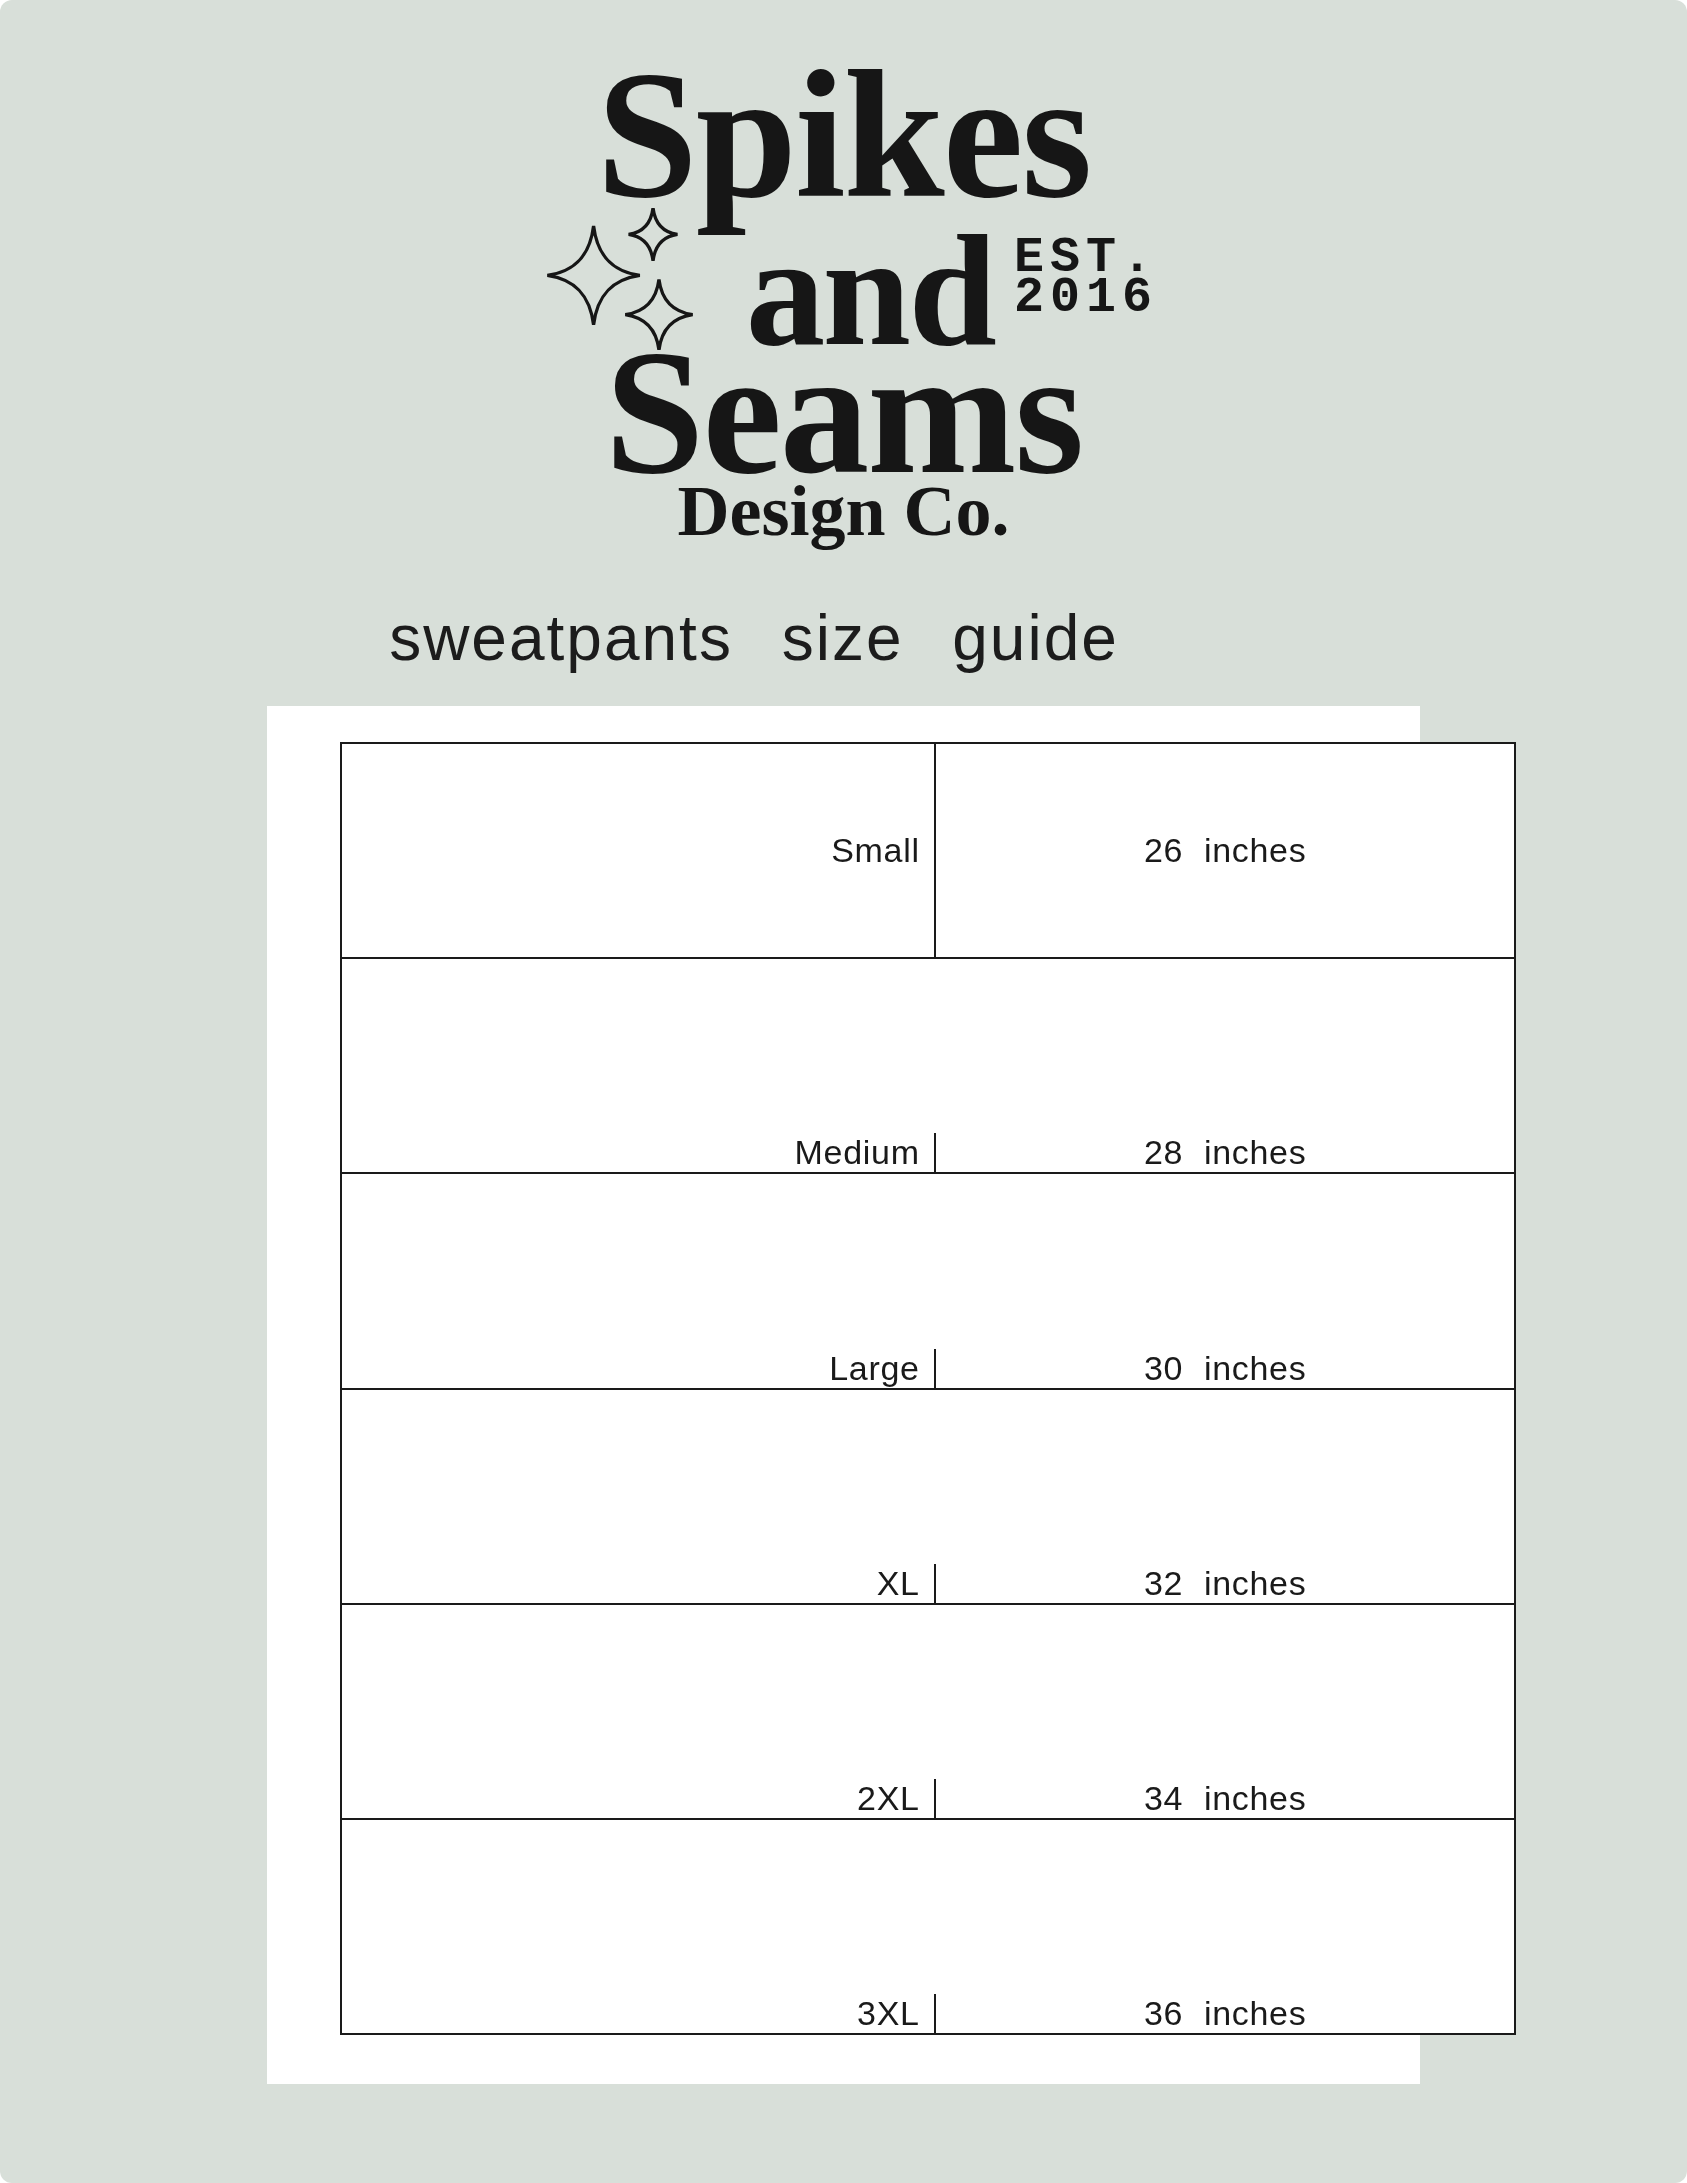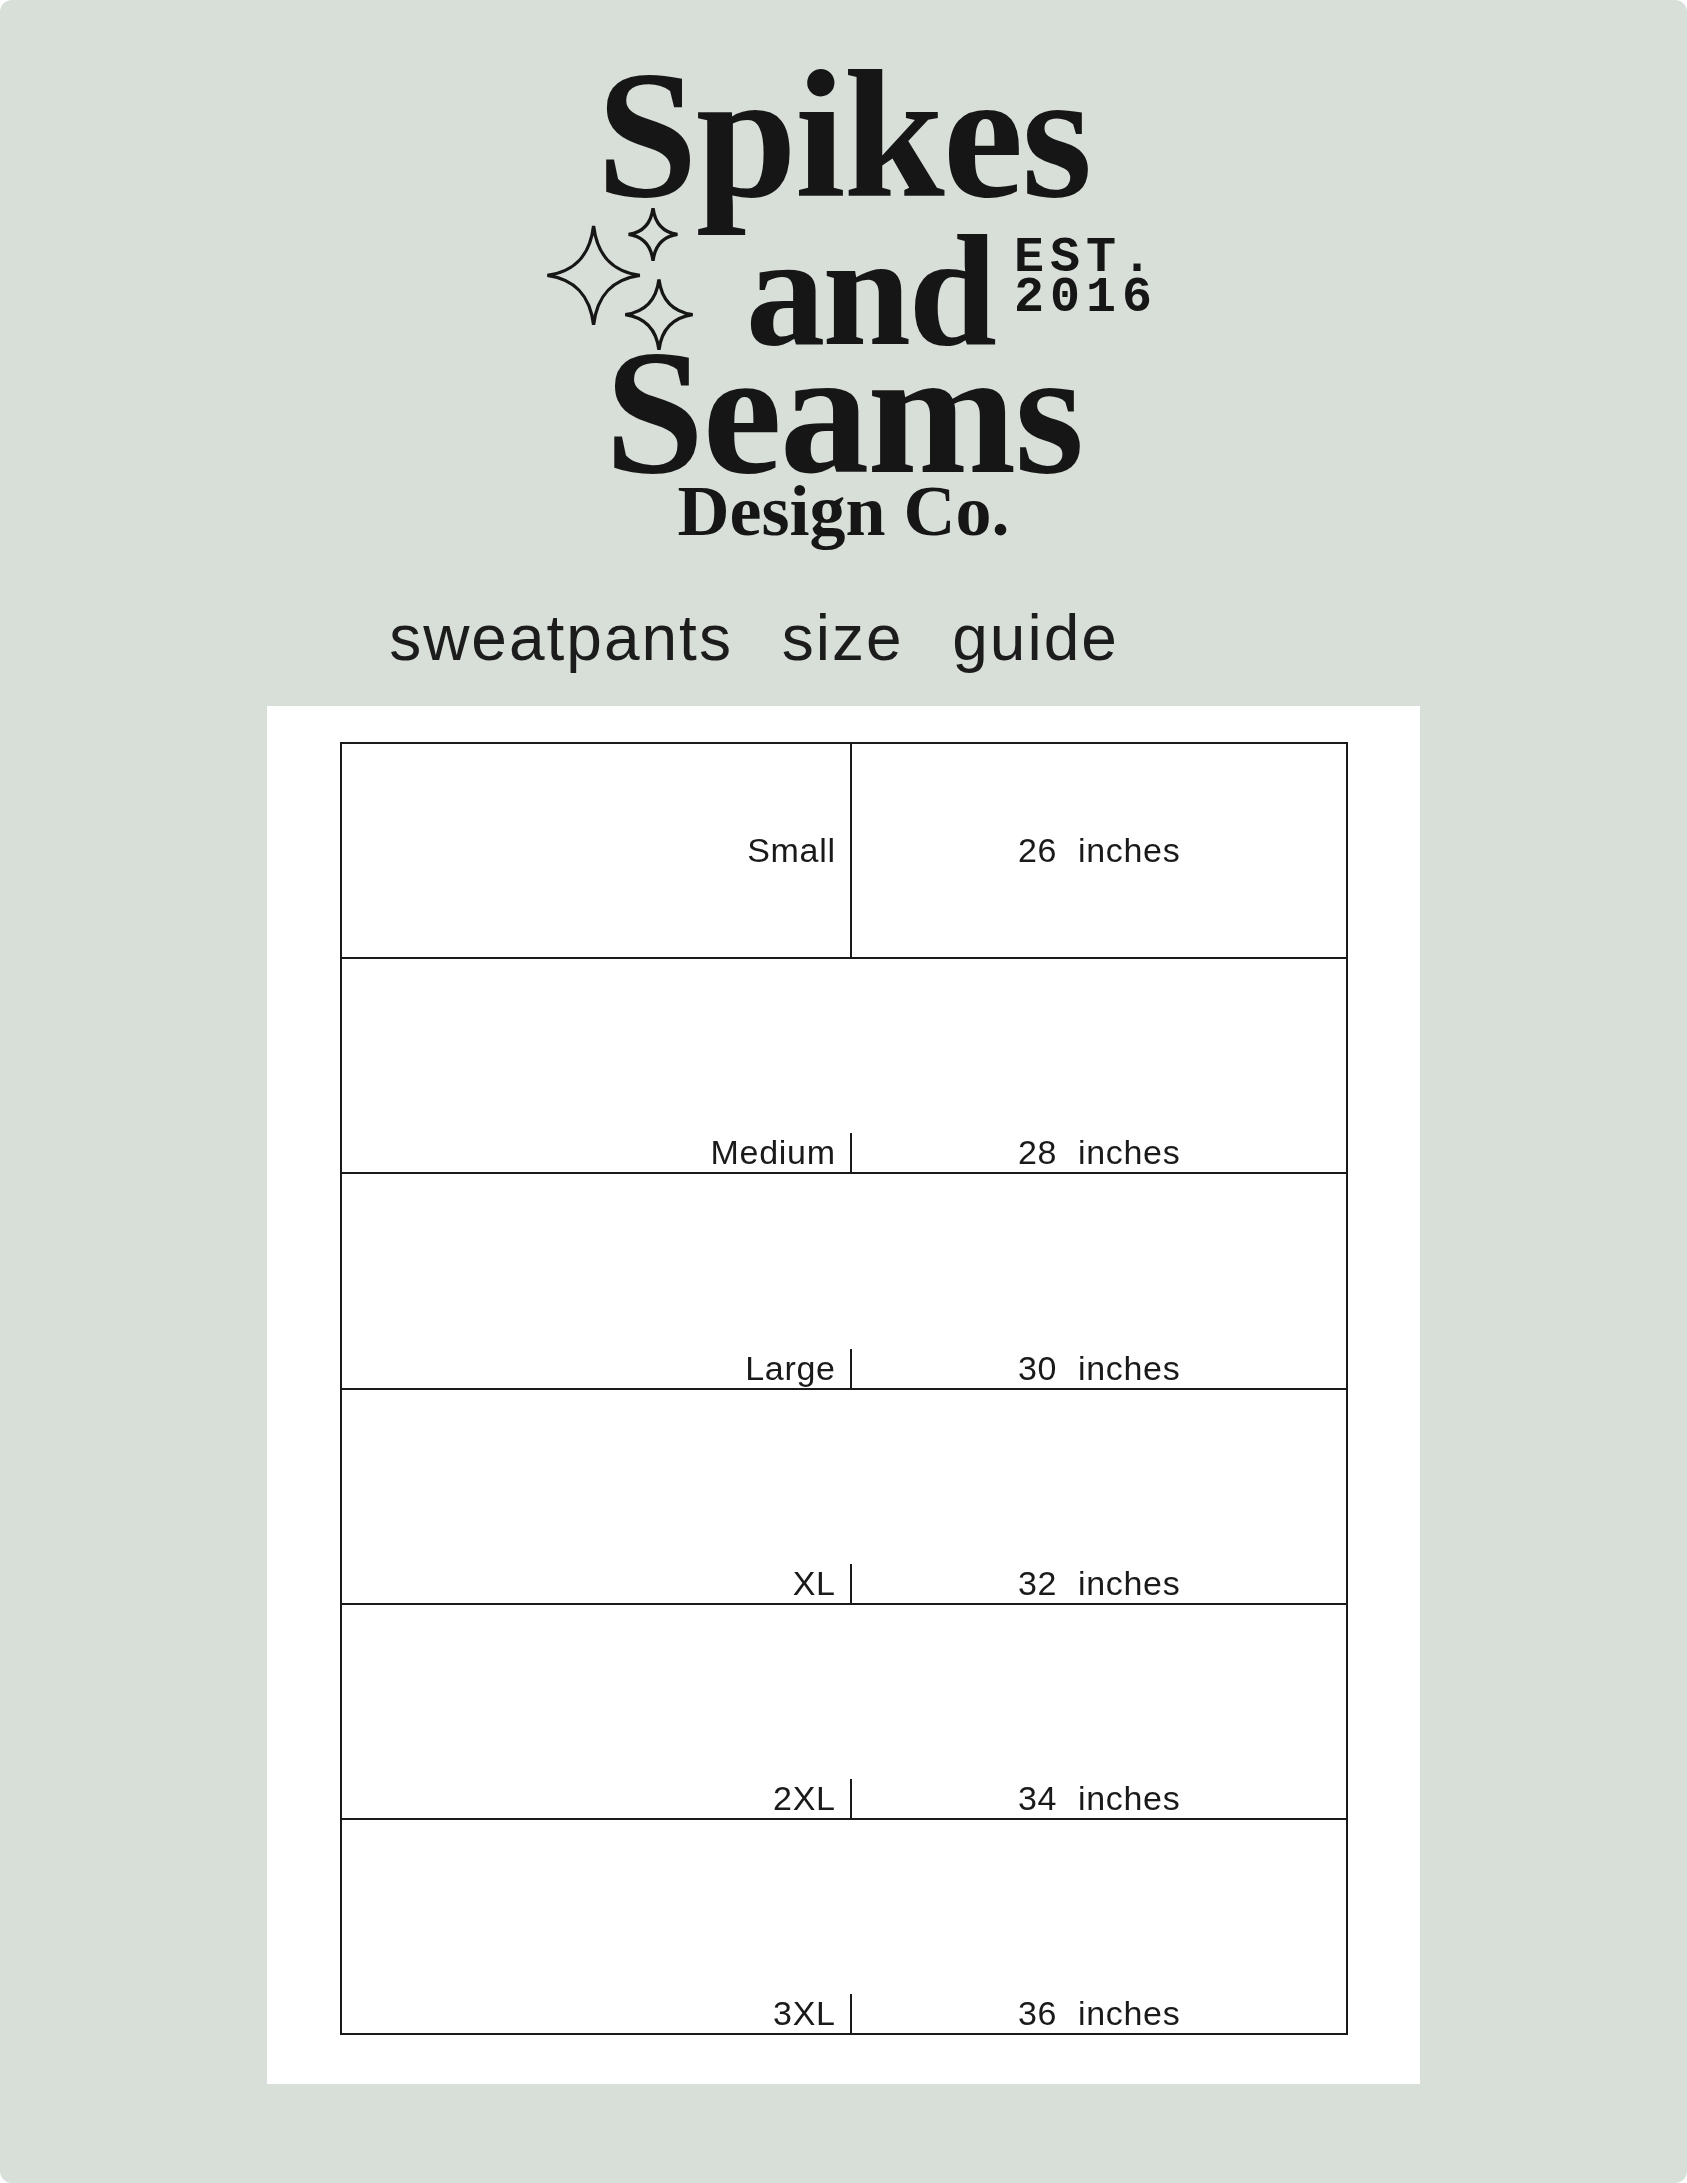--- a/index.html
+++ b/index.html
@@ -62,21 +62,21 @@
   .card {
     position:absolute;
     left:267px; top:706px;
     width:1153px; height:1378px;
     background:#ffffff;
   }
 
   .size-table {
     position:absolute;
     left:73px; top:36px;
-    width:1008px; height:1293px;
+    width:1176px; height:1293px;
     border-style:solid;
     border-color:#1a1a1a;
     border-width:2.6px 2px 2.6px 2px;
     display:flex;
     flex-direction:column;
     background:#ffffff;
   }
   .t-row { flex:1; display:flex; }
   .t-row + .t-row { border-top:2.6px solid #1a1a1a;align-items:flex-end; }
   .cell {

